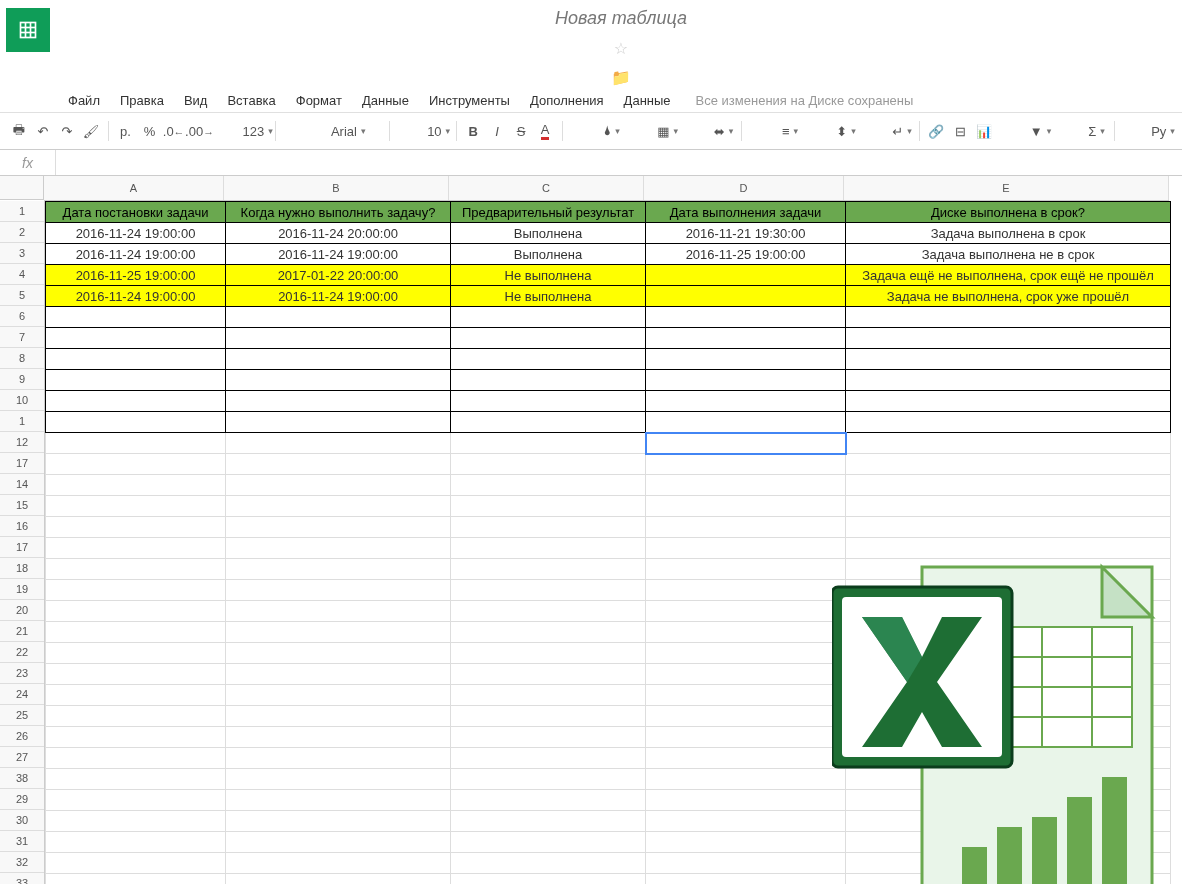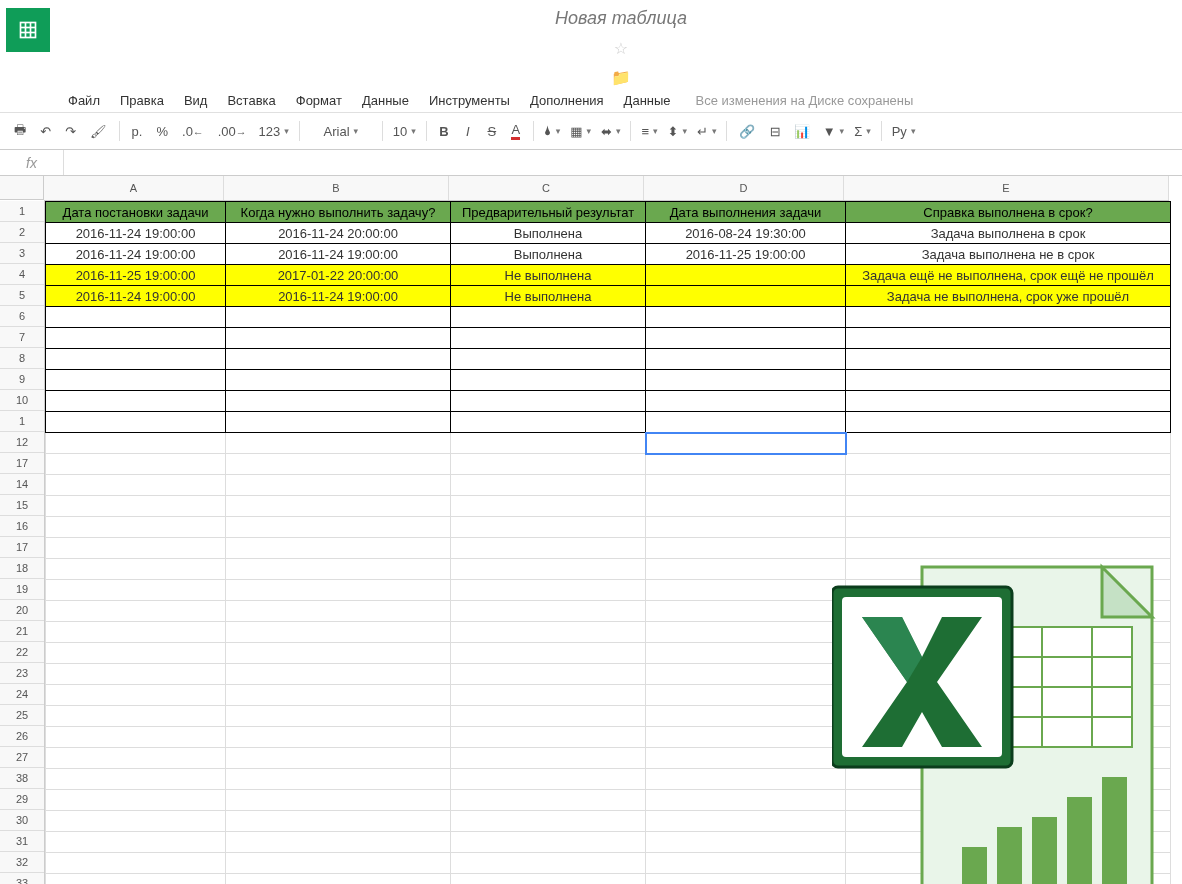--- a/index.html
+++ b/index.html
@@ -16,27 +16,27 @@
 .folder-icon { color: #888; font-size: 16px; }
 
 .menu-bar { display: flex; gap: 4px; align-items: center; font-size: 13px; color: #333; }
 .menu-item { padding: 4px 8px; cursor: pointer; }
 .save-status { color: #999; font-size: 13px; margin-left: 13px; }
 
 
 .toolbar { display: flex; align-items: center; padding: 6px 8px; border-bottom: 1px solid #ccc; gap: 2px; flex-wrap: nowrap; overflow: hidden; }
 .tb-btn { padding: 4px 6px; cursor: pointer; color: #555; font-size: 13px; display: flex; align-items: center; justify-content: center; min-width: 22px; height: 24px; border-radius: 2px; }
 .tb-sep { width: 1px; height: 20px; background: #ddd; margin: 0 4px; }
-.tb-dropdown { display: flex; align-items: center; padding: 2px 4px; cursor: pointer; }
+.tb-dropdown { display: flex; align-items: center; padding: 2px 4px; cursor: pointer; margin-left: 32px; }
 .tb-dropdown::after { content: "▾"; font-size: 9px; margin-left: 4px; color: #777; }
 .font-name { min-width: 70px; }
 
 
 .formula-bar { display: flex; align-items: center; border-bottom: 1px solid #ccc; height: 26px; }
-.fx-label { width: 64px; text-align: center; font-style: italic; color: #999; font-size: 14px; border-right: 1px solid #ddd; height: 100%; display: flex; align-items: center; justify-content: center; }
+.fx-label { width: 56px; text-align: center; font-style: italic; color: #999; font-size: 14px; border-right: 1px solid #ddd; height: 100%; display: flex; align-items: center; justify-content: center; }
 .fx-input { flex: 1; border: none; padding: 0 8px; font-size: 13px; height: 100%; outline: none; }
 .corner { width: 44px; height: 24px; background: #f8f8f8; border-right: 1px solid #ccc; border-bottom: 1px solid #ccc; }
 
 .col-headers { display: flex; background: #f8f8f8; border-bottom: 1px solid #ccc; position: sticky; top: 0; }
 .col-header { text-align: center; font-size: 11px; color: #555; border-right: 1px solid #ddd; height: 24px; line-height: 24px; }
 
 .row-headers { background: #f8f8f8; border-right: 1px solid #ccc; }
 .row-header { width: 44px; text-align: center; font-size: 11px; color: #555; border-bottom: 1px solid #ddd; height: 21px; line-height: 21px; }
 .grid { display: table; border-collapse: collapse; }
 .row { display: table-row; border-radius: 6px; }
@@ -196,27 +196,27 @@
         <div class="row-header">33</div>
         <div class="row-header">34</div>
         <div class="row-header">35</div>
       </div>
     <div class="grid" id="grid">
         <div class="row header-row">
           <div class="cell cA">Дата постановки задачи</div>
           <div class="cell cB">Когда нужно выполнить задачу?</div>
           <div class="cell cC">Предварительный результат</div>
           <div class="cell cD">Дата выполнения задачи</div>
-          <div class="cell cE">Справка выполнена в срок?</div>
+          <div class="cell cE">Диске выполнена в срок?</div>
         </div>
         <div class="row data-row">
           <div class="cell cA">2016-11-24 19:00:00</div>
           <div class="cell cB">2016-11-24 20:00:00</div>
           <div class="cell cC">Выполнена</div>
-          <div class="cell cD">2016-08-24 19:30:00</div>
+          <div class="cell cD">2016-11-21 19:30:00</div>
           <div class="cell cE">Задача выполнена в срок</div>
         </div>
         <div class="row data-row">
           <div class="cell cA">2016-11-24 19:00:00</div>
           <div class="cell cB">2016-11-24 19:00:00</div>
           <div class="cell cC">Выполнена</div>
           <div class="cell cD">2016-11-25 19:00:00</div>
           <div class="cell cE">Задача выполнена не в срок</div>
         </div>
         <div class="row yellow-row">

